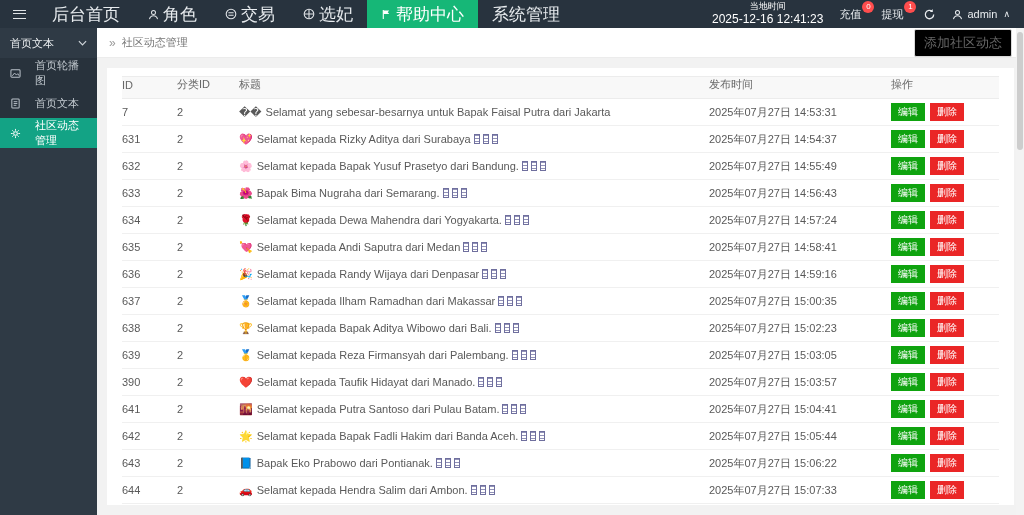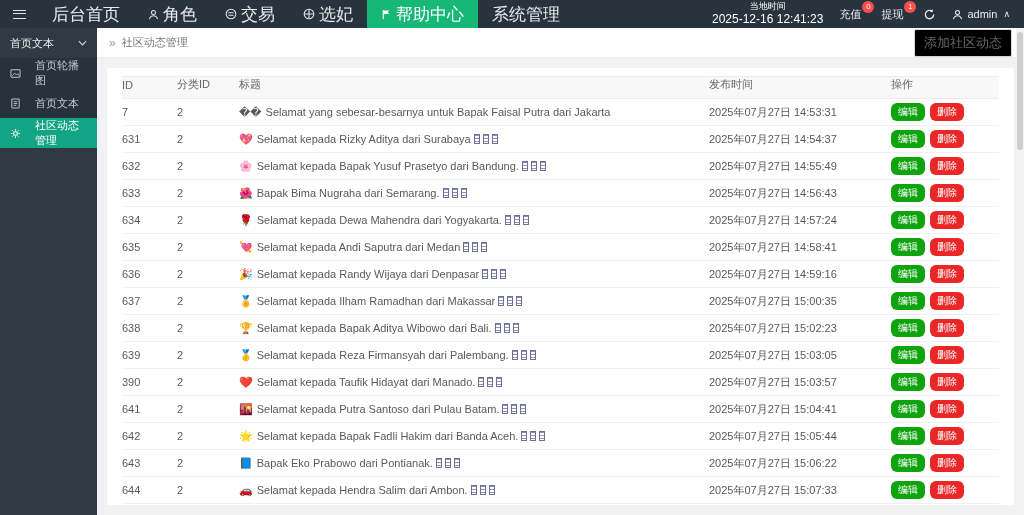--- a/index.html
+++ b/index.html
@@ -48,21 +48,21 @@
 
   table { width:100%; border-collapse:collapse; table-layout:fixed; }
   col.c-id{width:55px} col.c-cat{width:62px} col.c-title{width:auto} col.c-time{width:182px} col.c-ops{width:108px}
   th { background:#f8f8f8; font-weight:normal; font-size:11px; color:#666; text-align:left;
     padding:0 8px 6px 0; border-top:1px solid #ececec; border-bottom:1px solid #ececec; }
   td { font-size:11px; color:#595959; padding:4px 8px 4px 0; border-bottom:1px solid #f0f0f0;
     white-space:nowrap; overflow:hidden; height:22px; }
   .emo { margin-right:4px; }
   .tofu { display:inline-block; width:6px; height:10px; margin-left:3px; vertical-align:-1px;
     border:1px solid #6f6f9e; background:repeating-linear-gradient(#9292b8 0 1px, transparent 1px 3px); }
-  .btn { border:none; border-radius:6px; color:#fff; font-size:10px; padding:2px 7px; cursor:pointer; font-family:inherit; }
+  .btn { border:none; border-radius:0; color:#fff; font-size:10px; padding:2px 7px; cursor:pointer; font-family:inherit; }
   .btn-edit { background:#0fa30f; margin-right:5px; }
   .btn-del  { background:#ea2626; }
 
   
   .vscroll { position:absolute; right:0; top:28px; bottom:0; width:8px; background:#f3f3f3; z-index:6; }
   .vthumb { position:absolute; left:1px; width:6px; top:4px; height:118px; background:#cdcdcd; border-radius:3px; }
 </style>
 </head>
 <body>
 

